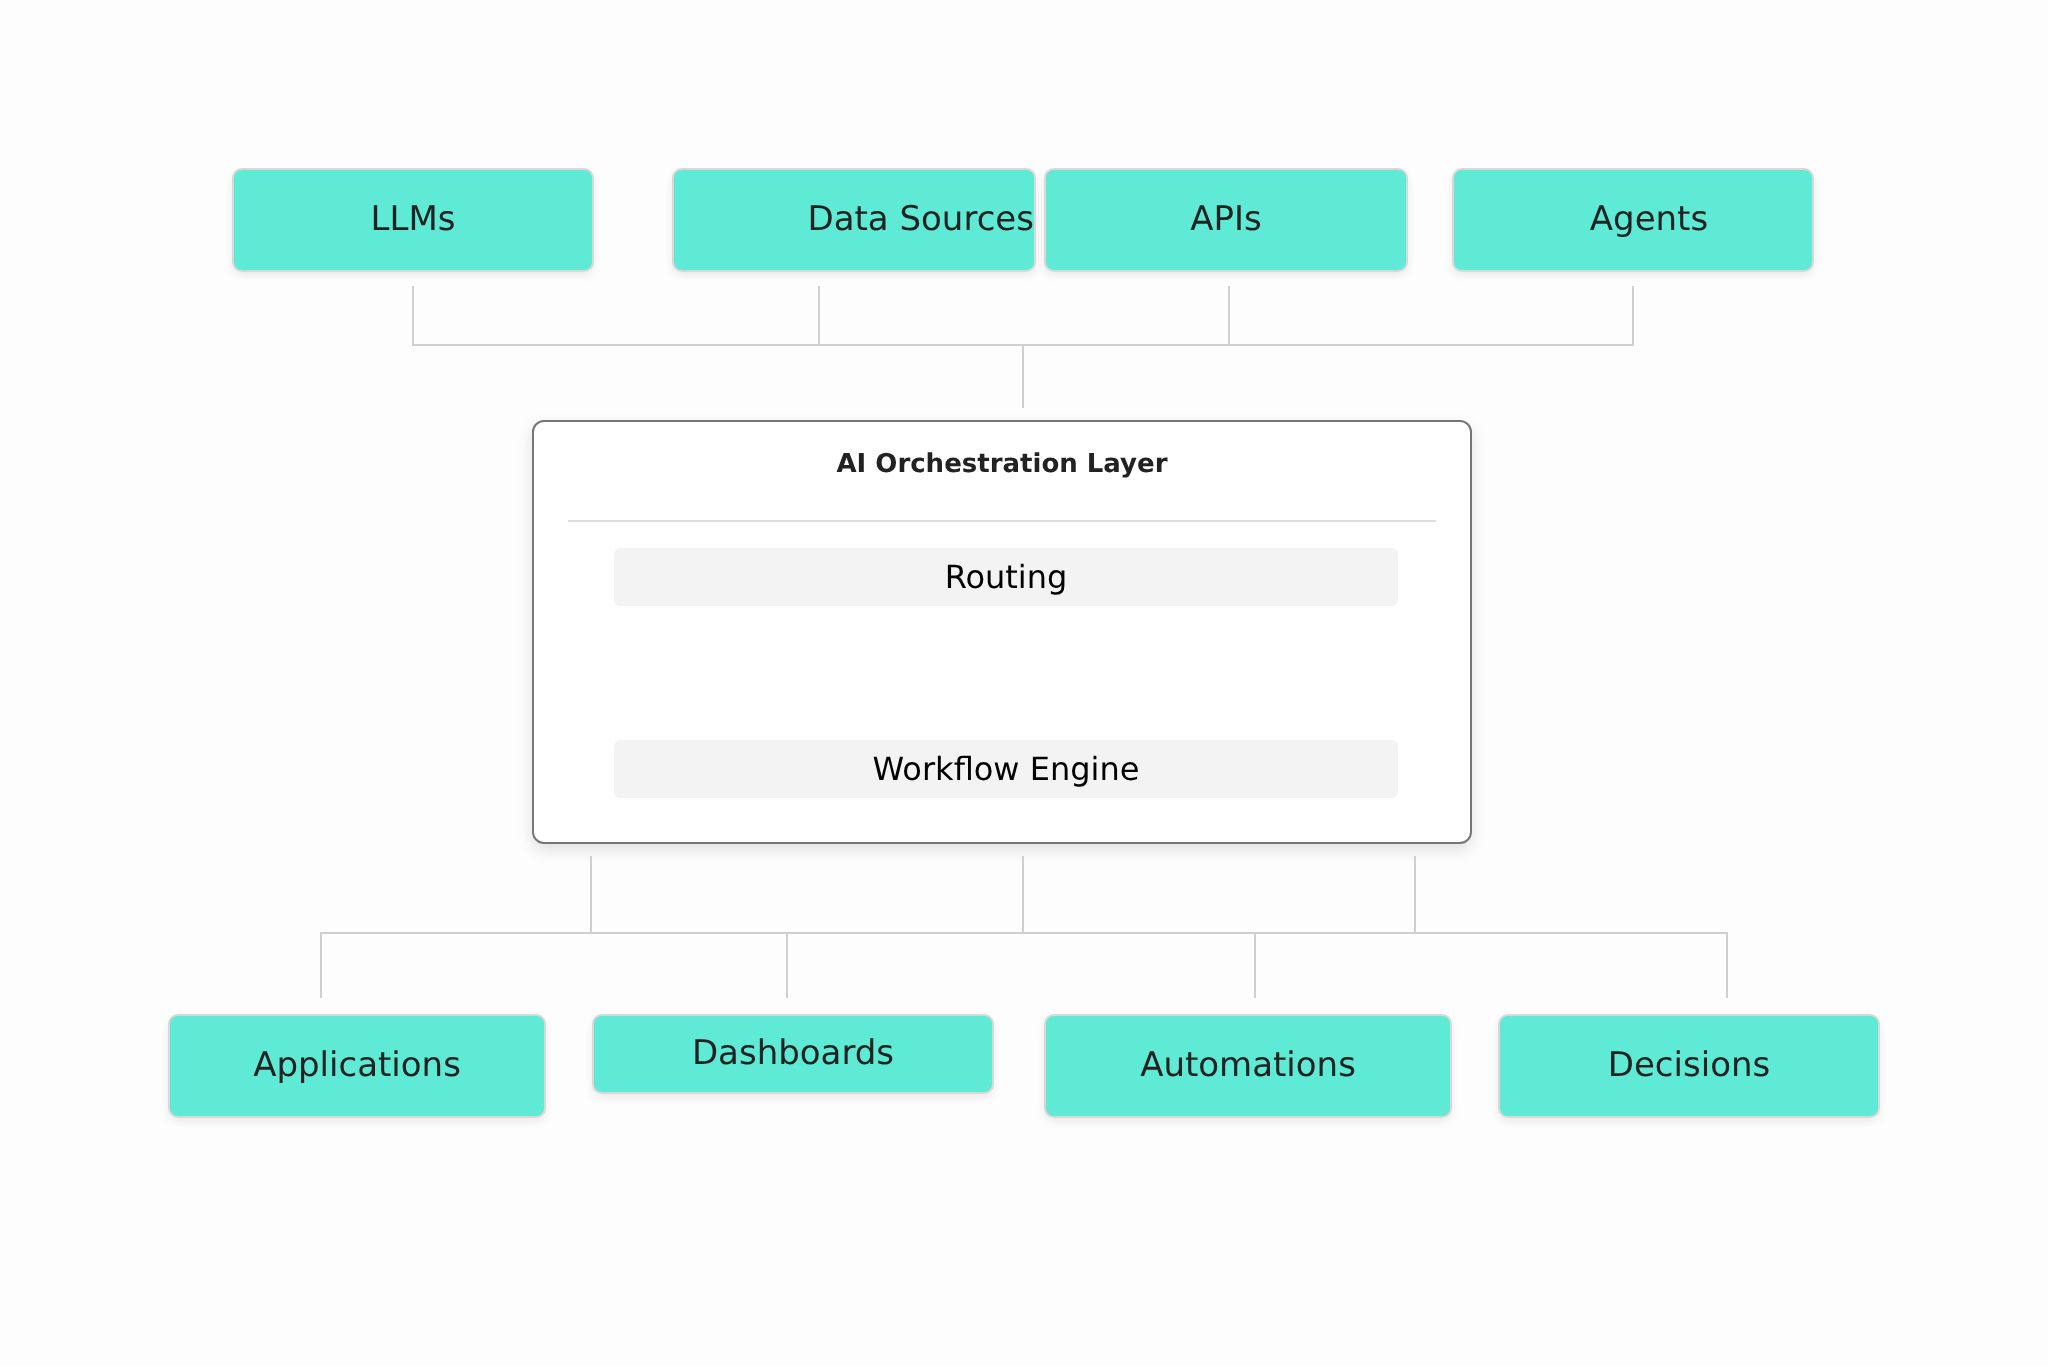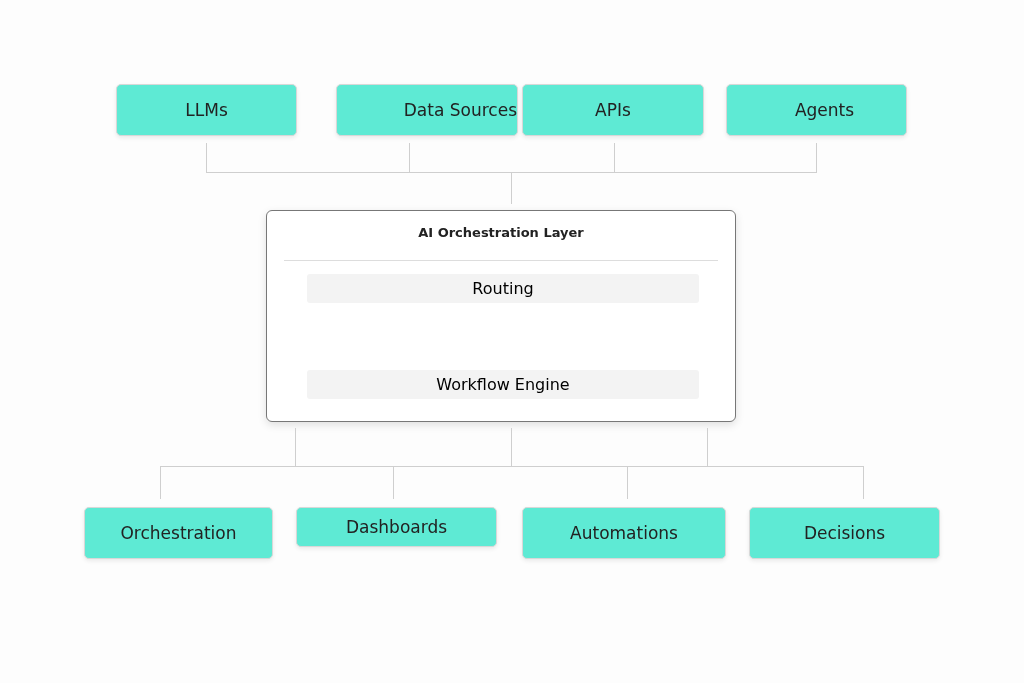--- a/index.html
+++ b/index.html
@@ -71,21 +71,21 @@
 <div class="line" style="left:295px;top:428px;width:1px;height:38px;"></div>
 <div class="line" style="left:511px;top:428px;width:1px;height:38px;"></div>
 <div class="line" style="left:707px;top:428px;width:1px;height:38px;"></div>
 <div class="line" style="left:160px;top:466px;width:704px;height:1px;"></div>
 <div class="line" style="left:160px;top:466px;width:1px;height:33px;"></div>
 <div class="line" style="left:393px;top:466px;width:1px;height:33px;"></div>
 <div class="line" style="left:627px;top:466px;width:1px;height:33px;"></div>
 <div class="line" style="left:863px;top:466px;width:1px;height:33px;"></div>
 
 <div class="box" style="left:84px;top:507px;width:189px;height:52px;">
-    <span>Orchestration</span>
+    <span>Applications</span>
   </div>
 <div class="box" style="left:296px;top:507px;width:201px;height:40px;">
     <span>Dashboards</span>
   </div>
 <div class="box" style="left:522px;top:507px;width:204px;height:52px;justify-content:center;">
     <span>Automations</span>
   </div>
 <div class="box" style="left:749px;top:507px;width:191px;height:52px;">
     <span>Decisions</span>
   </div>

